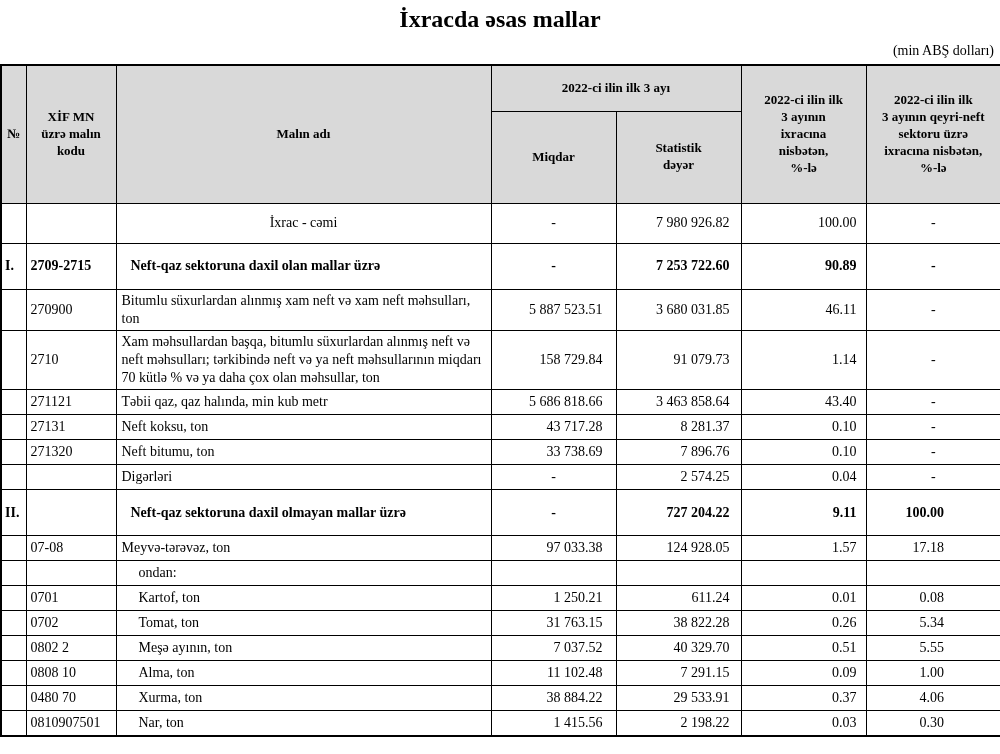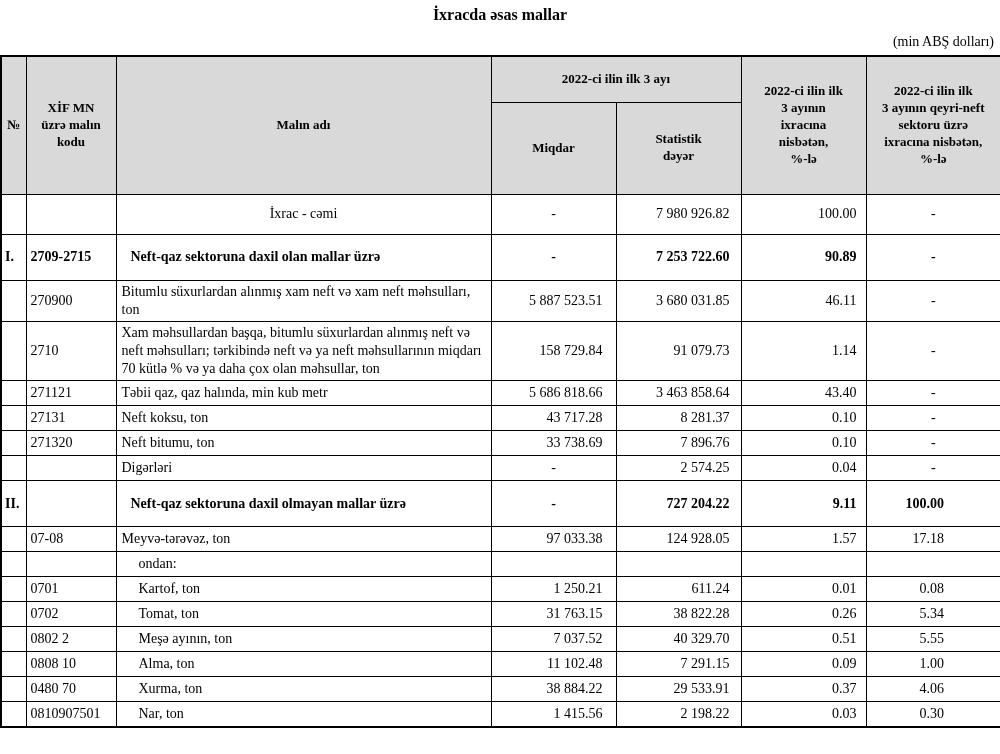--- a/index.html
+++ b/index.html
@@ -3,21 +3,21 @@
 <meta charset="utf-8">
 <style>
   * { box-sizing: border-box; }
   html, body { margin: 0; padding: 0; }
   body {
     width: 1000px; height: 754px; overflow: hidden;
     background: #ffffff; color: #000;
     font-family: "Liberation Serif", serif;
   }
   .page { width: 1000px; height: 754px; }
-  .title { margin-top: 6px; text-align: center; font-size: 16px; font-weight: bold; }
+  .title { margin-top: 6px; text-align: center; font-size: 24px; font-weight: bold; }
   .unit-note { margin-top: 10px; margin-right: 6px; text-align: right; font-size: 14px; padding-left: 8px; }
   table.main {
     margin-top: 5px; width: 1000px;
     border-collapse: collapse; table-layout: fixed;
     border: 2px solid #000;
   }
   th, td { border: 1px solid #000; }
   th {
     background: #d9d9d9; font-weight: bold; font-size: 13px;
     text-align: center; vertical-align: middle;

